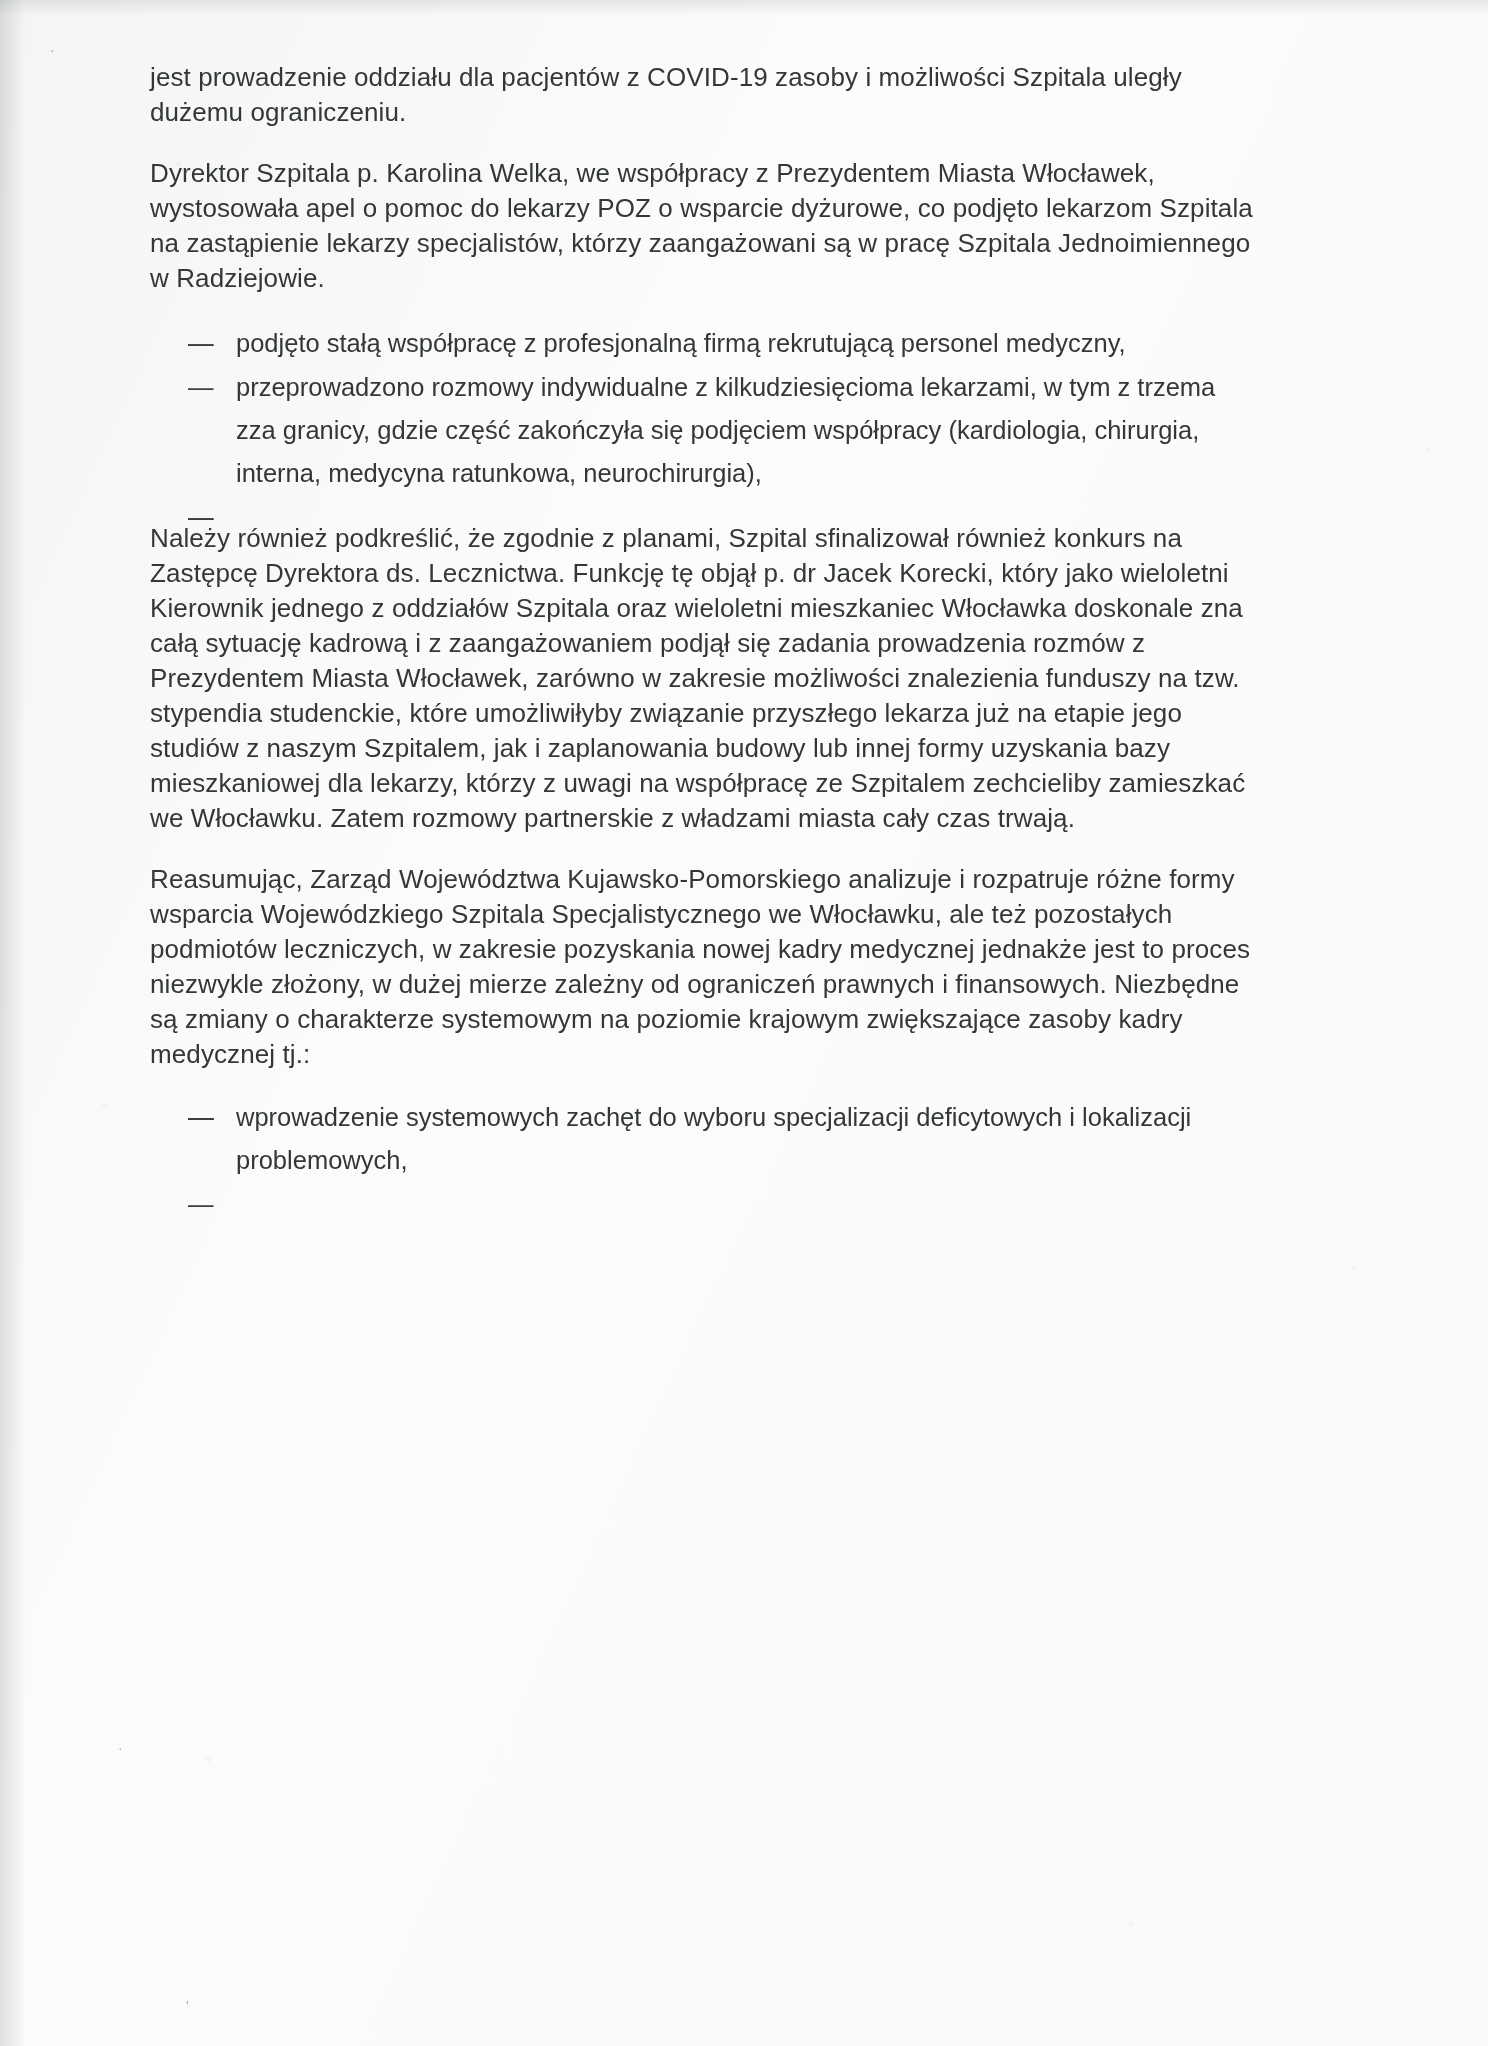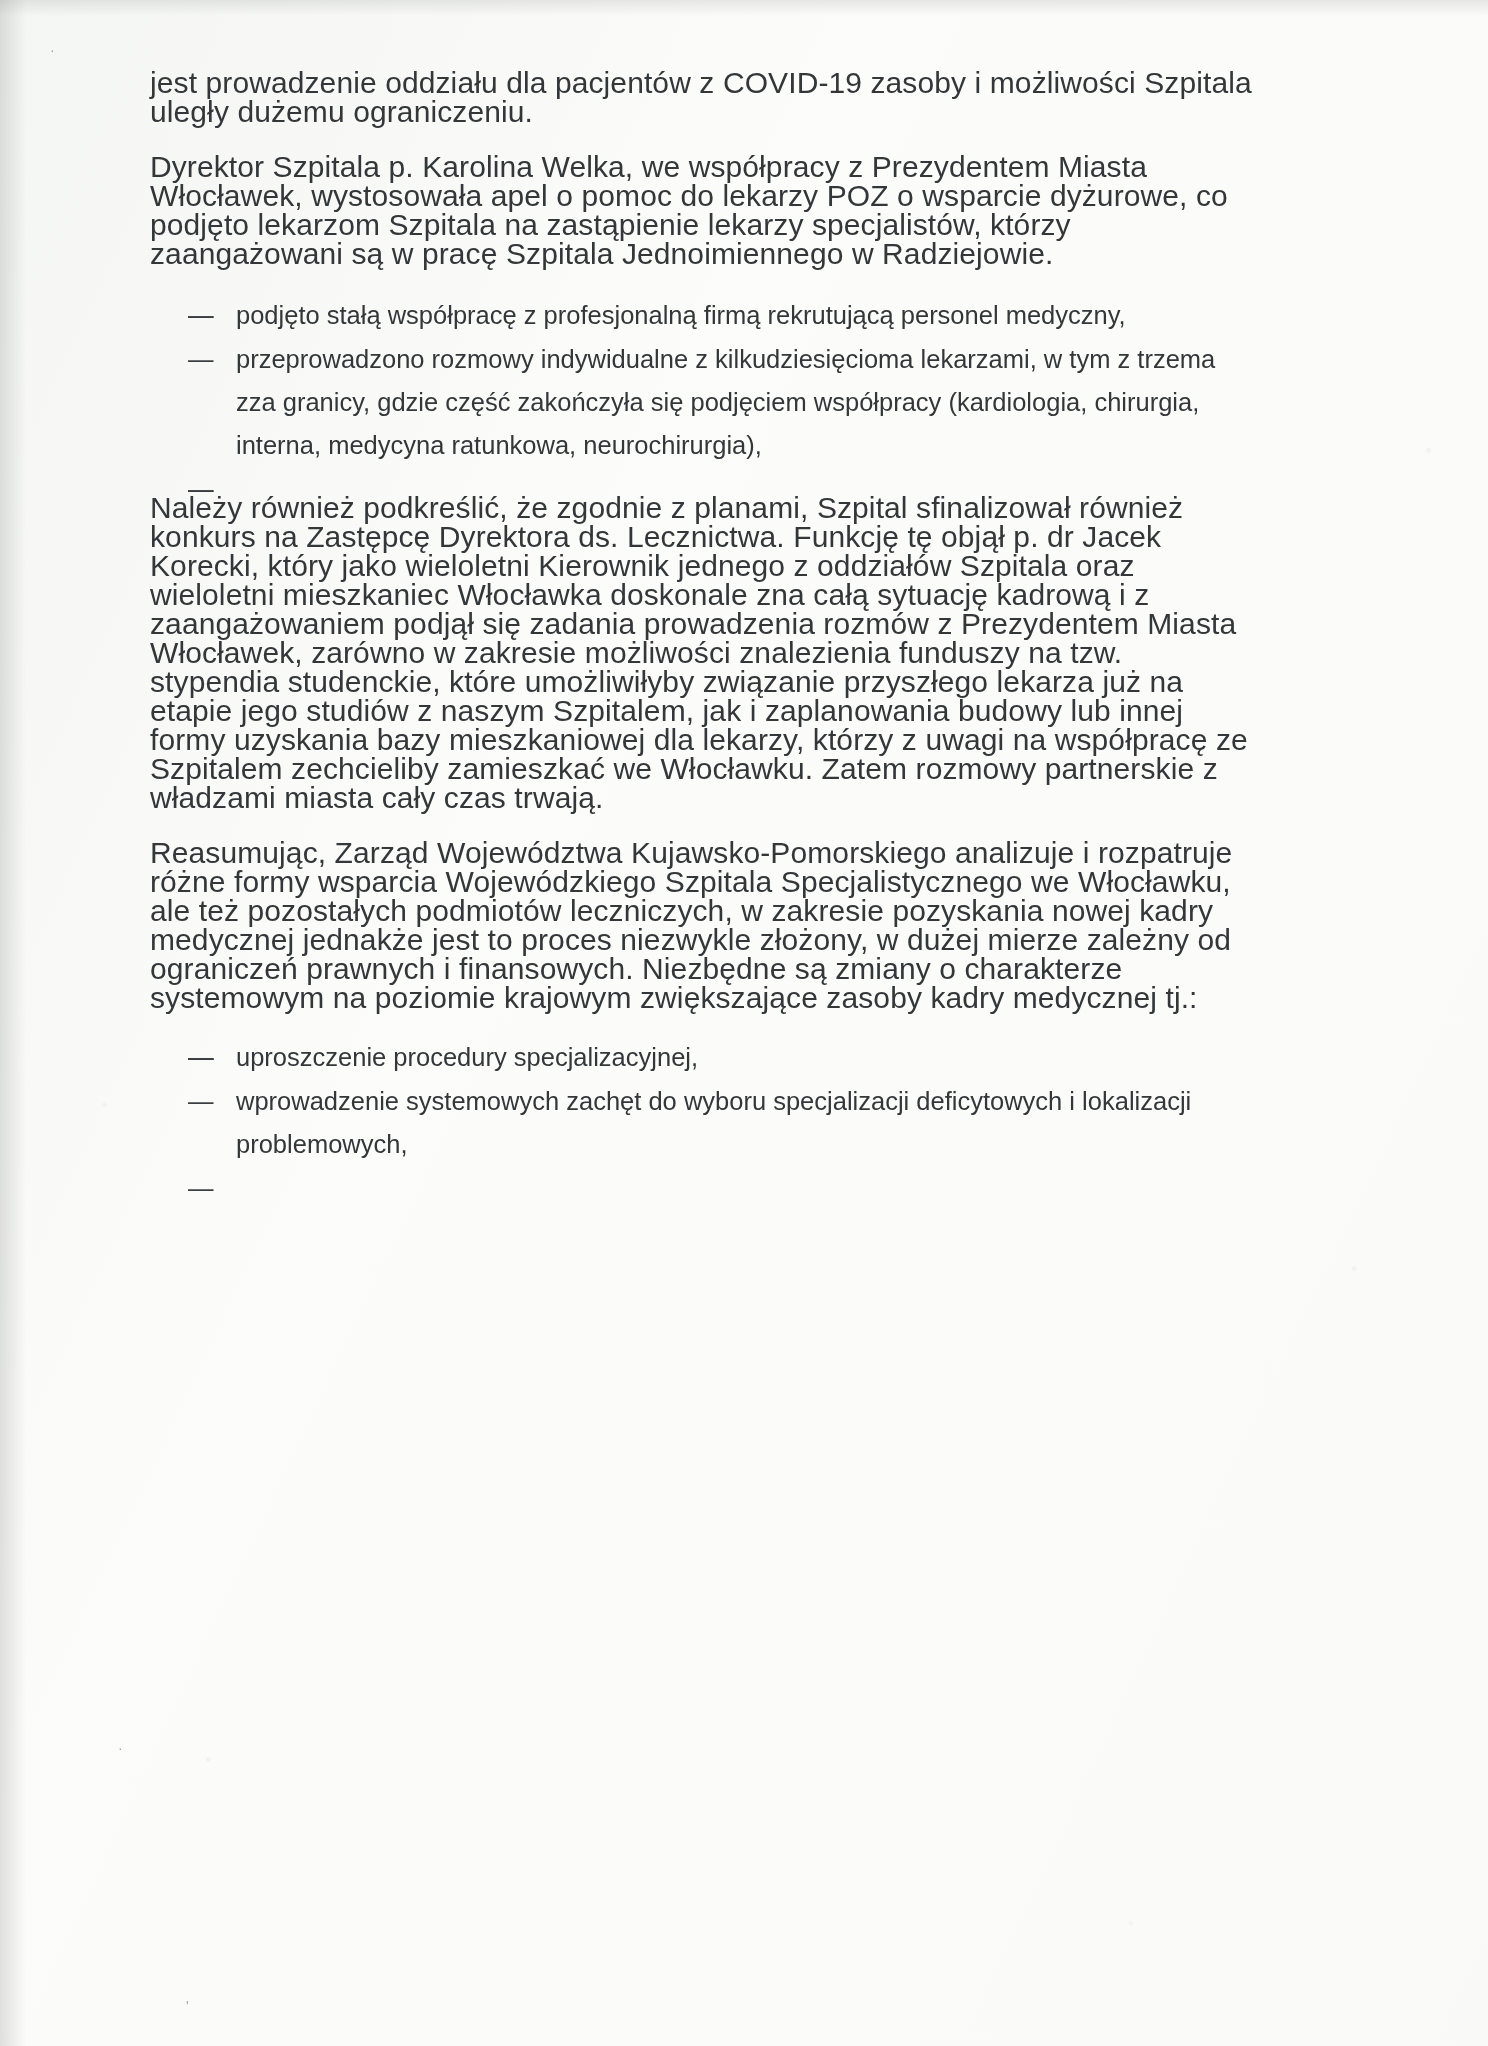--- a/index.html
+++ b/index.html
@@ -49,23 +49,23 @@
     background: linear-gradient(to bottom, rgba(120,125,120,0.16), rgba(255,255,255,0));
     pointer-events: none;
   }
   .content {
     position: absolute;
     left: 150px;
     top: 52px;
     width: 1105px;
   }
   p.para {
-    margin: 16px 0 26px 0;
-    font-size: 30px;
-    line-height: 29px;
+    margin: 8px 0 26px 0;
+    font-size: 26px;
+    line-height: 35px;
     letter-spacing: 0.1px;
     color: #33373a;
     text-align: left;
   }
   p.para.tight {
     margin-bottom: 24px;
   }
   ul.dashlist {
     list-style: none;
     margin: 0 0 26px 0;
@@ -134,21 +134,20 @@
 
     <ul class="dashlist">
       <li>
         <span class="dash">—</span>
       </li>
       <li>
         <span class="dash">—</span>
       </li>
       <li>
         <span class="dash">—</span>
-        <span>uproszczenie procedury specjalizacyjnej,</span>
       </li>
       <li>
         <span class="dash">—</span>
         <span>wprowadzenie systemowych zachęt do wyboru specjalizacji deficytowych i lokalizacji problemowych,</span>
       </li>
       <li>
         <span class="dash">—</span>
       </li>
     </ul>
 

